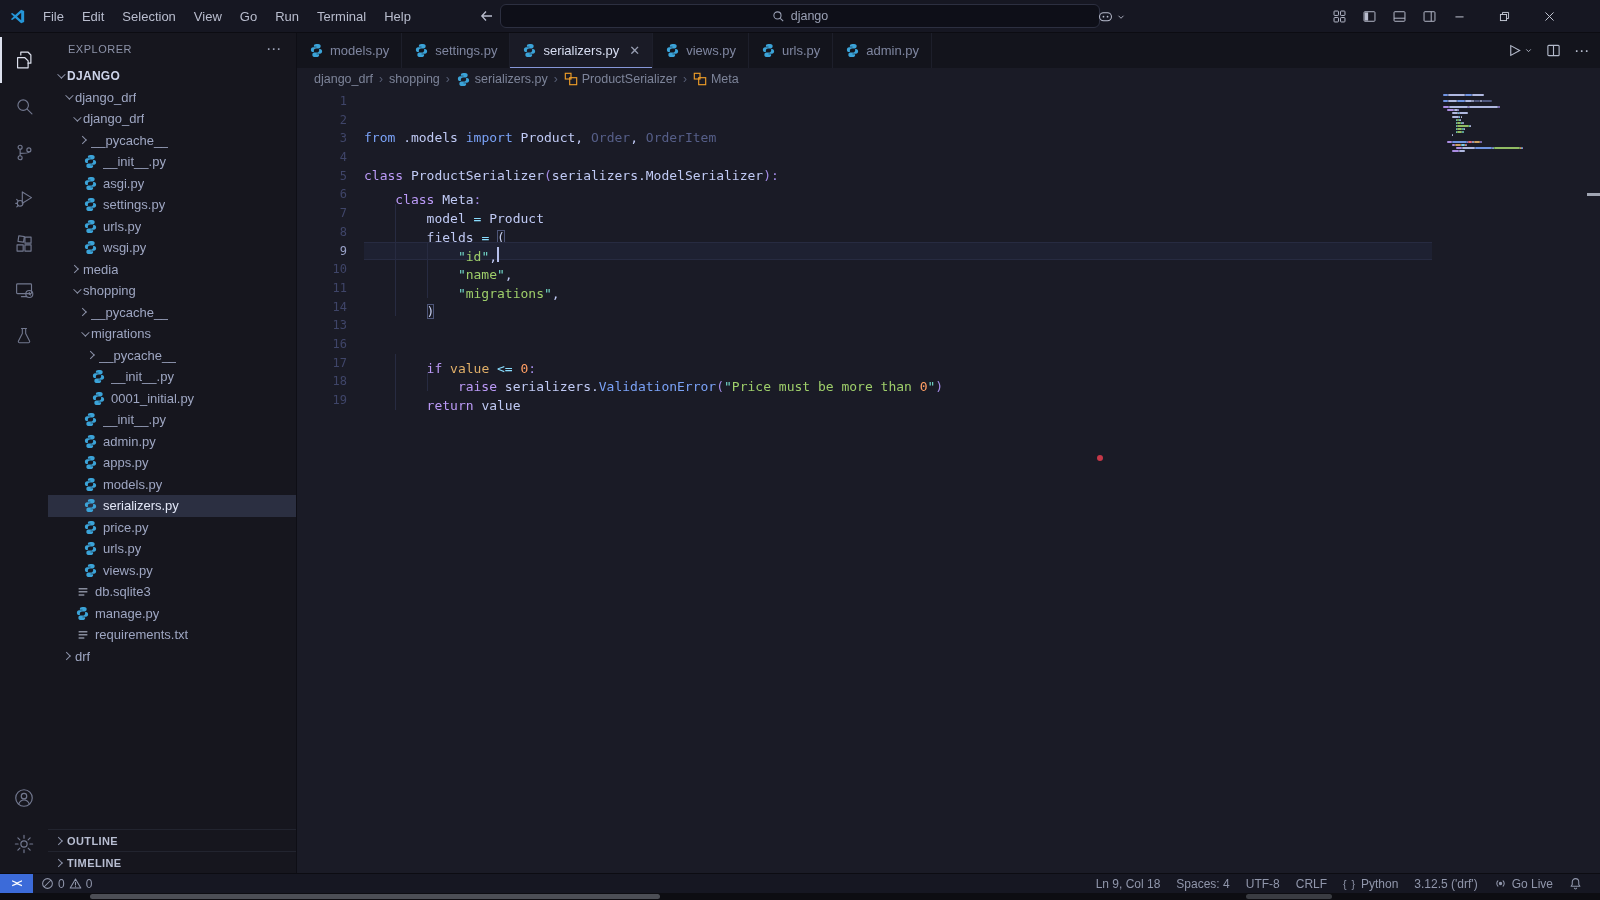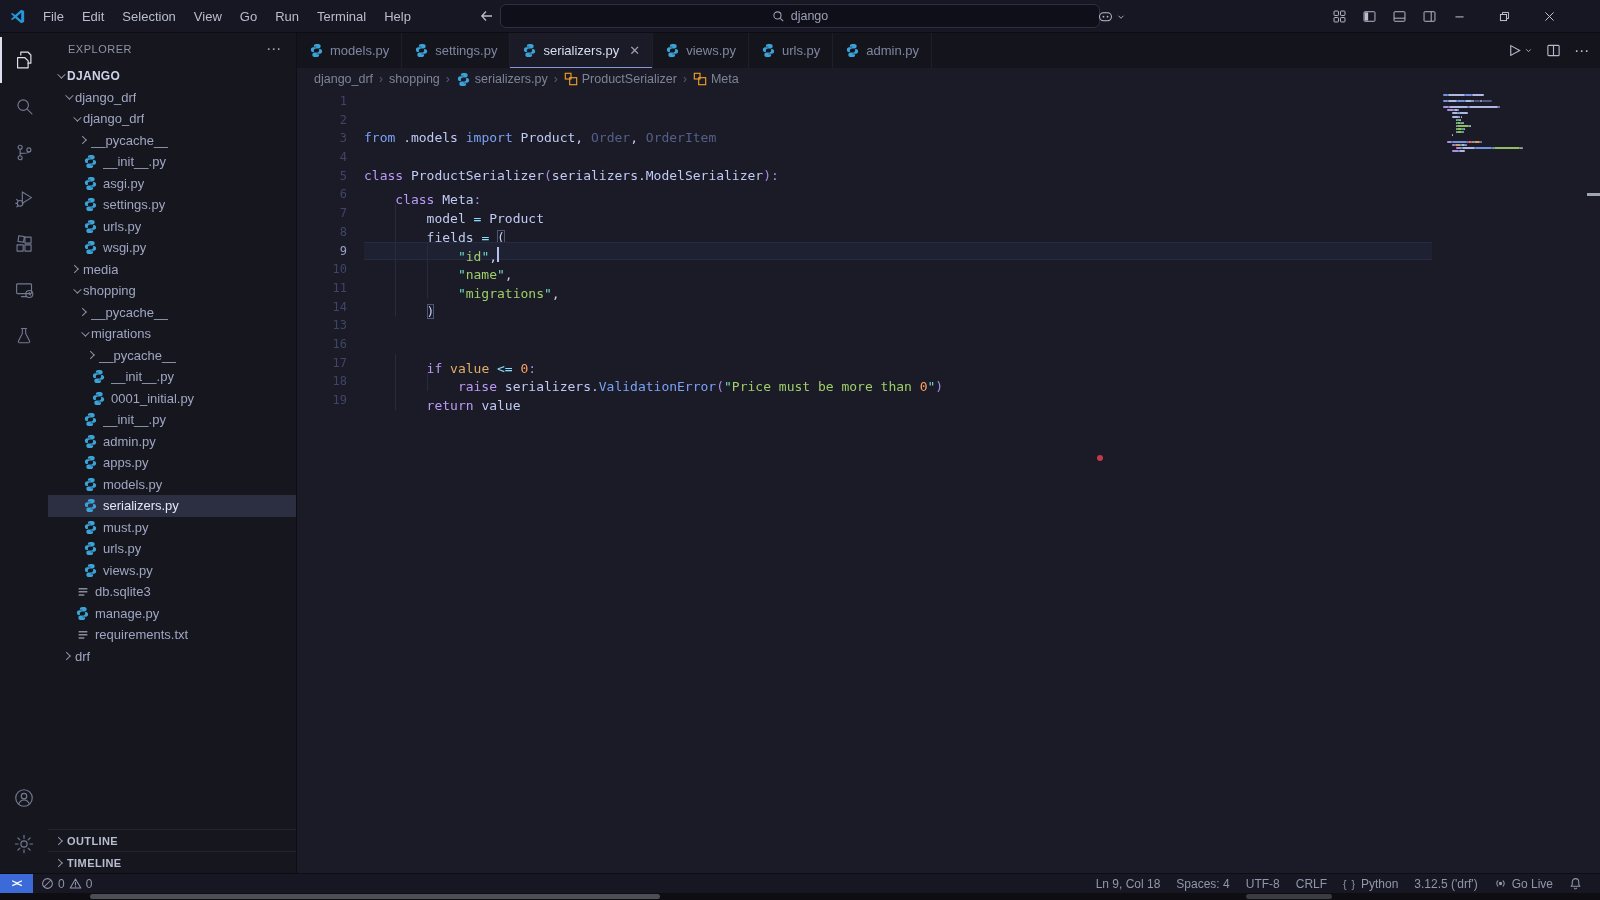--- a/index.html
+++ b/index.html
@@ -494,21 +494,21 @@
           <div class="row" style="padding-left:28px;">
             <span style="width:6px;flex:none;"></span>
             <span class="ficon">
               <span class="icn">
                 <svg width="15" height="15" viewBox="0 0 16 16" fill="#3ba3d8">
                   <path d="M7.9 1C6.2 1 5.2 1.8 5.2 3v1.1H8v.5H4.3C2.9 4.6 2 5.6 2 7.1s.9 2.5 2.2 2.5h1V8c0-1.3 1.1-2.2 2.4-2.2h2.8c1.1 0 2-.9 2-2V3c0-1.2-1.2-2-2.6-2z"></path>
                   <path d="M8.1 15c1.7 0 2.7-.8 2.7-2v-1.1H8v-.5h3.7c1.4 0 2.3-1 2.3-2.5s-.9-2.5-2.2-2.5h-1V8c0 1.3-1.1 2.2-2.4 2.2H5.6c-1.1 0-2 .9-2 2V13c0 1.2 1.2 2 2.6 2z"></path>
                 </svg>
               </span>
             </span>
-            <span class="lbl">must.py</span>
+            <span class="lbl">price.py</span>
           </div>
           <div class="row" style="padding-left:28px;">
             <span style="width:6px;flex:none;"></span>
             <span class="ficon">
               <span class="icn">
                 <svg width="15" height="15" viewBox="0 0 16 16" fill="#3ba3d8">
                   <path d="M7.9 1C6.2 1 5.2 1.8 5.2 3v1.1H8v.5H4.3C2.9 4.6 2 5.6 2 7.1s.9 2.5 2.2 2.5h1V8c0-1.3 1.1-2.2 2.4-2.2h2.8c1.1 0 2-.9 2-2V3c0-1.2-1.2-2-2.6-2z"></path>
                   <path d="M8.1 15c1.7 0 2.7-.8 2.7-2v-1.1H8v-.5h3.7c1.4 0 2.3-1 2.3-2.5s-.9-2.5-2.2-2.5h-1V8c0 1.3-1.1 2.2-2.4 2.2H5.6c-1.1 0-2 .9-2 2V13c0 1.2 1.2 2 2.6 2z"></path>
                 </svg>
               </span>

